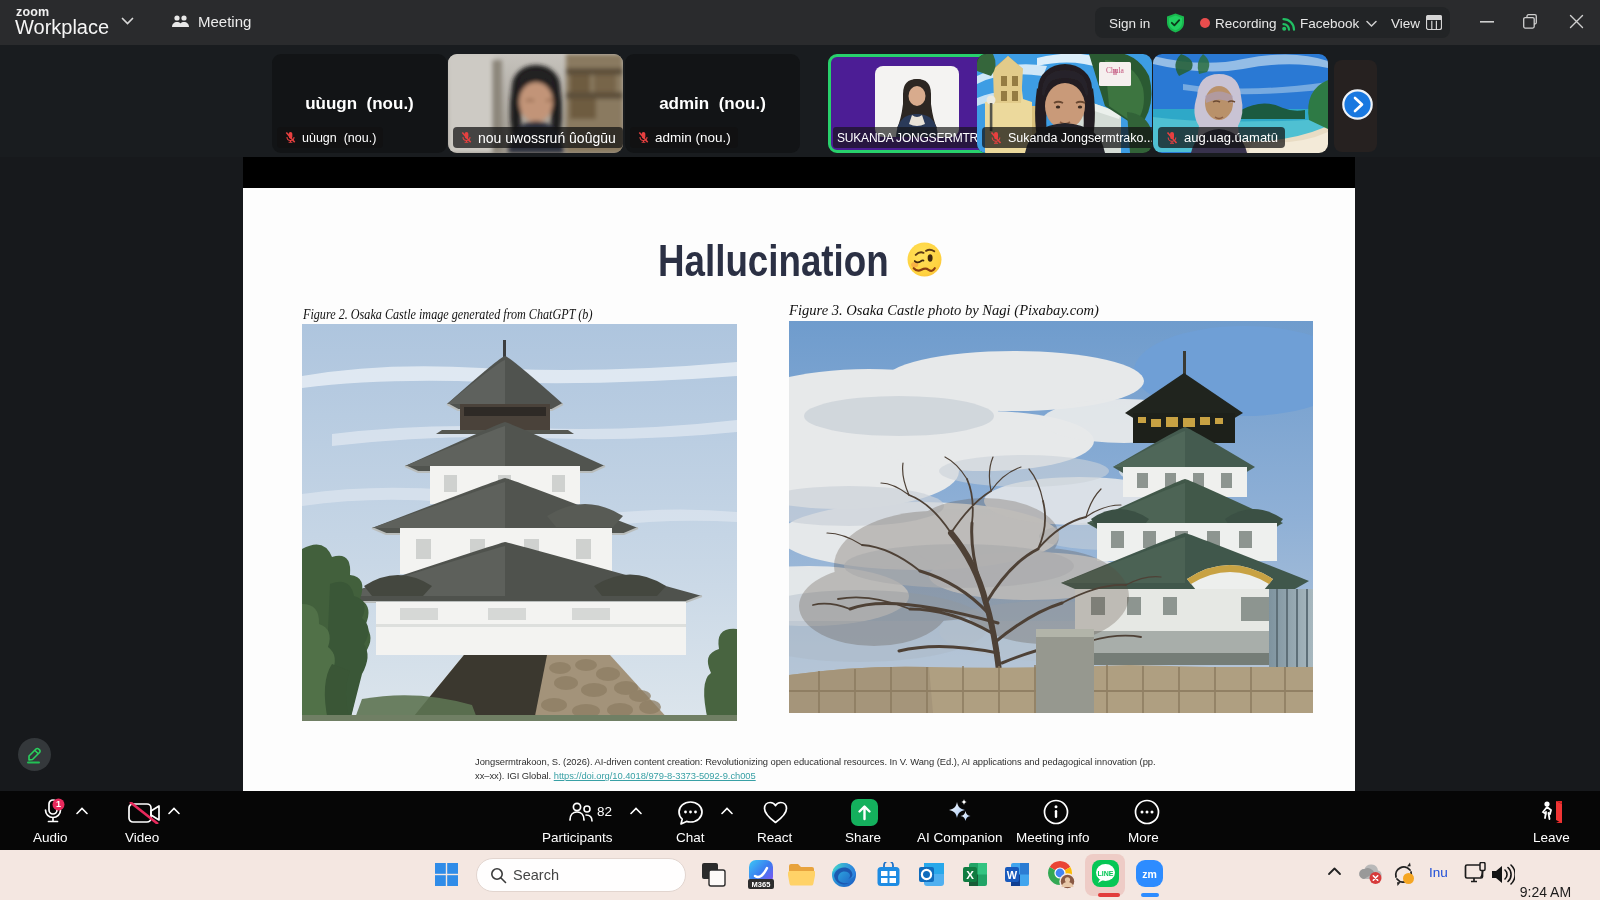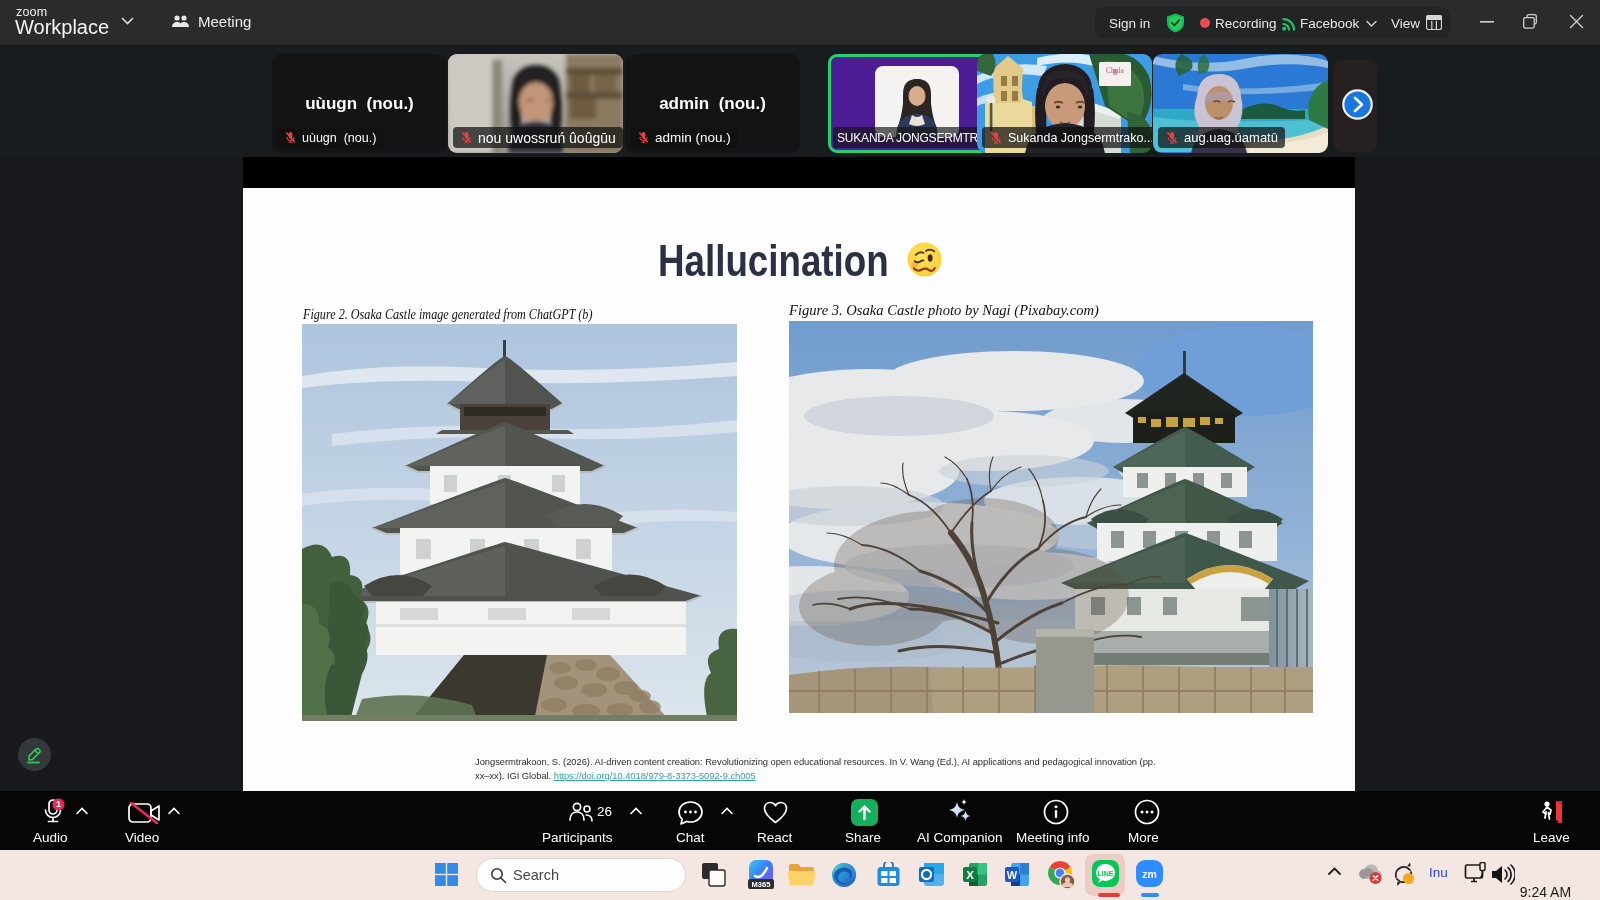--- a/index.html
+++ b/index.html
@@ -30,21 +30,21 @@
   .tlabel { position:absolute; top:39px; color:#fff; font-size:13.5px; white-space:nowrap; }
   
   #taskbar { position:absolute; left:0; top:850px; width:1600px; height:50px; background:#f4e7e1;padding-left:47px; }
   #search { position:absolute; left:476px; top:8px; width:210px; height:34px; background:#fffefe; border:1px solid #e2d5cf; border-radius:17px; }
   .tray-time { position:absolute; right:18px; top:7px; text-align:left; font-size:14px; line-height:15.5px; color:#1b1b1b;margin-top:28px; }
 </style>
 </head>
 <body>
 <div id="root">
   <div id="titlebar">
-    <div class="abs" style="left:16px;top:5px;font-size:12.5px;font-weight:normal;color:#f0f0f0;letter-spacing:0.2px;">zoom</div>
+    <div class="abs" style="left:16px;top:5px;font-size:12.5px;font-weight:bold;color:#f0f0f0;letter-spacing:0.2px;">zoom</div>
     <div class="abs" style="left:15px;top:16px;font-size:20px;color:#f5f5f5;">Workplace</div>
     <svg class="abs" style="left:121px;top:17px;" width="13" height="9" viewBox="0 0 13 9">
         <path d="M1.5 1.5 L6.5 6.5 L11.5 1.5" fill="none" stroke="#d8d8d8" stroke-width="1.7" stroke-linecap="round"></path>
       </svg>
     <svg class="abs" style="left:171px;top:13px;" width="19" height="17" viewBox="0 0 19 17">
         <circle cx="6" cy="5" r="2.6" fill="#e8e8e8"></circle>
         <circle cx="13" cy="5" r="2.6" fill="#e8e8e8"></circle>
         <path d="M1 14c0-3 2.2-5 5-5s5 2 5 5z" fill="#e8e8e8"></path>
         <path d="M8 14c0-3 2.2-5 5-5s5 2 5 5z" fill="#e8e8e8"></path>
       </svg>
@@ -498,21 +498,21 @@
     <svg class="abs" style="left:168px;top:16px;" width="12" height="8" viewBox="0 0 12 8">
         <path d="M1 6.5 L6 1.5 L11 6.5" fill="none" stroke="#fff" stroke-width="1.6" stroke-linecap="round"></path>
       </svg>
     <div class="tlabel" style="left:125px;">Video</div>
     <svg class="abs" style="left:568px;top:9px;" width="26" height="25" viewBox="0 0 26 25">
       <circle cx="9" cy="7" r="3.6" fill="none" stroke="#fff" stroke-width="1.7"></circle>
       <path d="M2 20 c0-5 3-8 7-8 s7 3 7 8" fill="none" stroke="#fff" stroke-width="1.7" stroke-linecap="round"></path>
       <circle cx="19" cy="9" r="3" fill="none" stroke="#fff" stroke-width="1.6"></circle>
       <path d="M18 15 c4 0 6 2.5 6 6" fill="none" stroke="#fff" stroke-width="1.6" stroke-linecap="round"></path>
     </svg>
-    <div class="abs" style="left:597px;top:13px;color:#fff;font-size:13.5px;">26</div>
+    <div class="abs" style="left:597px;top:13px;color:#fff;font-size:13.5px;">82</div>
     <svg class="abs" style="left:630px;top:16px;" width="12" height="8" viewBox="0 0 12 8">
         <path d="M1 6.5 L6 1.5 L11 6.5" fill="none" stroke="#fff" stroke-width="1.6" stroke-linecap="round"></path>
       </svg>
     <div class="tlabel" style="left:542px;">Participants</div>
     <svg class="abs" style="left:677px;top:9px;" width="27" height="26" viewBox="0 0 27 26">
       <path d="M13.5 2 C7 2 2 6.5 2 12 c0 2.8 1.2 5.3 3.2 7.1 L4 24 l5.5-2.6 c1.2 0.4 2.6 0.6 4 0.6 6.5 0 11.5-4.5 11.5-10 S20 2 13.5 2z" fill="none" stroke="#fff" stroke-width="1.7" stroke-linejoin="round"></path>
       <circle cx="8.5" cy="12" r="1.4" fill="#fff"></circle>
         <circle cx="13.5" cy="12" r="1.4" fill="#fff"></circle>
         <circle cx="18.5" cy="12" r="1.4" fill="#fff"></circle>
     </svg>

